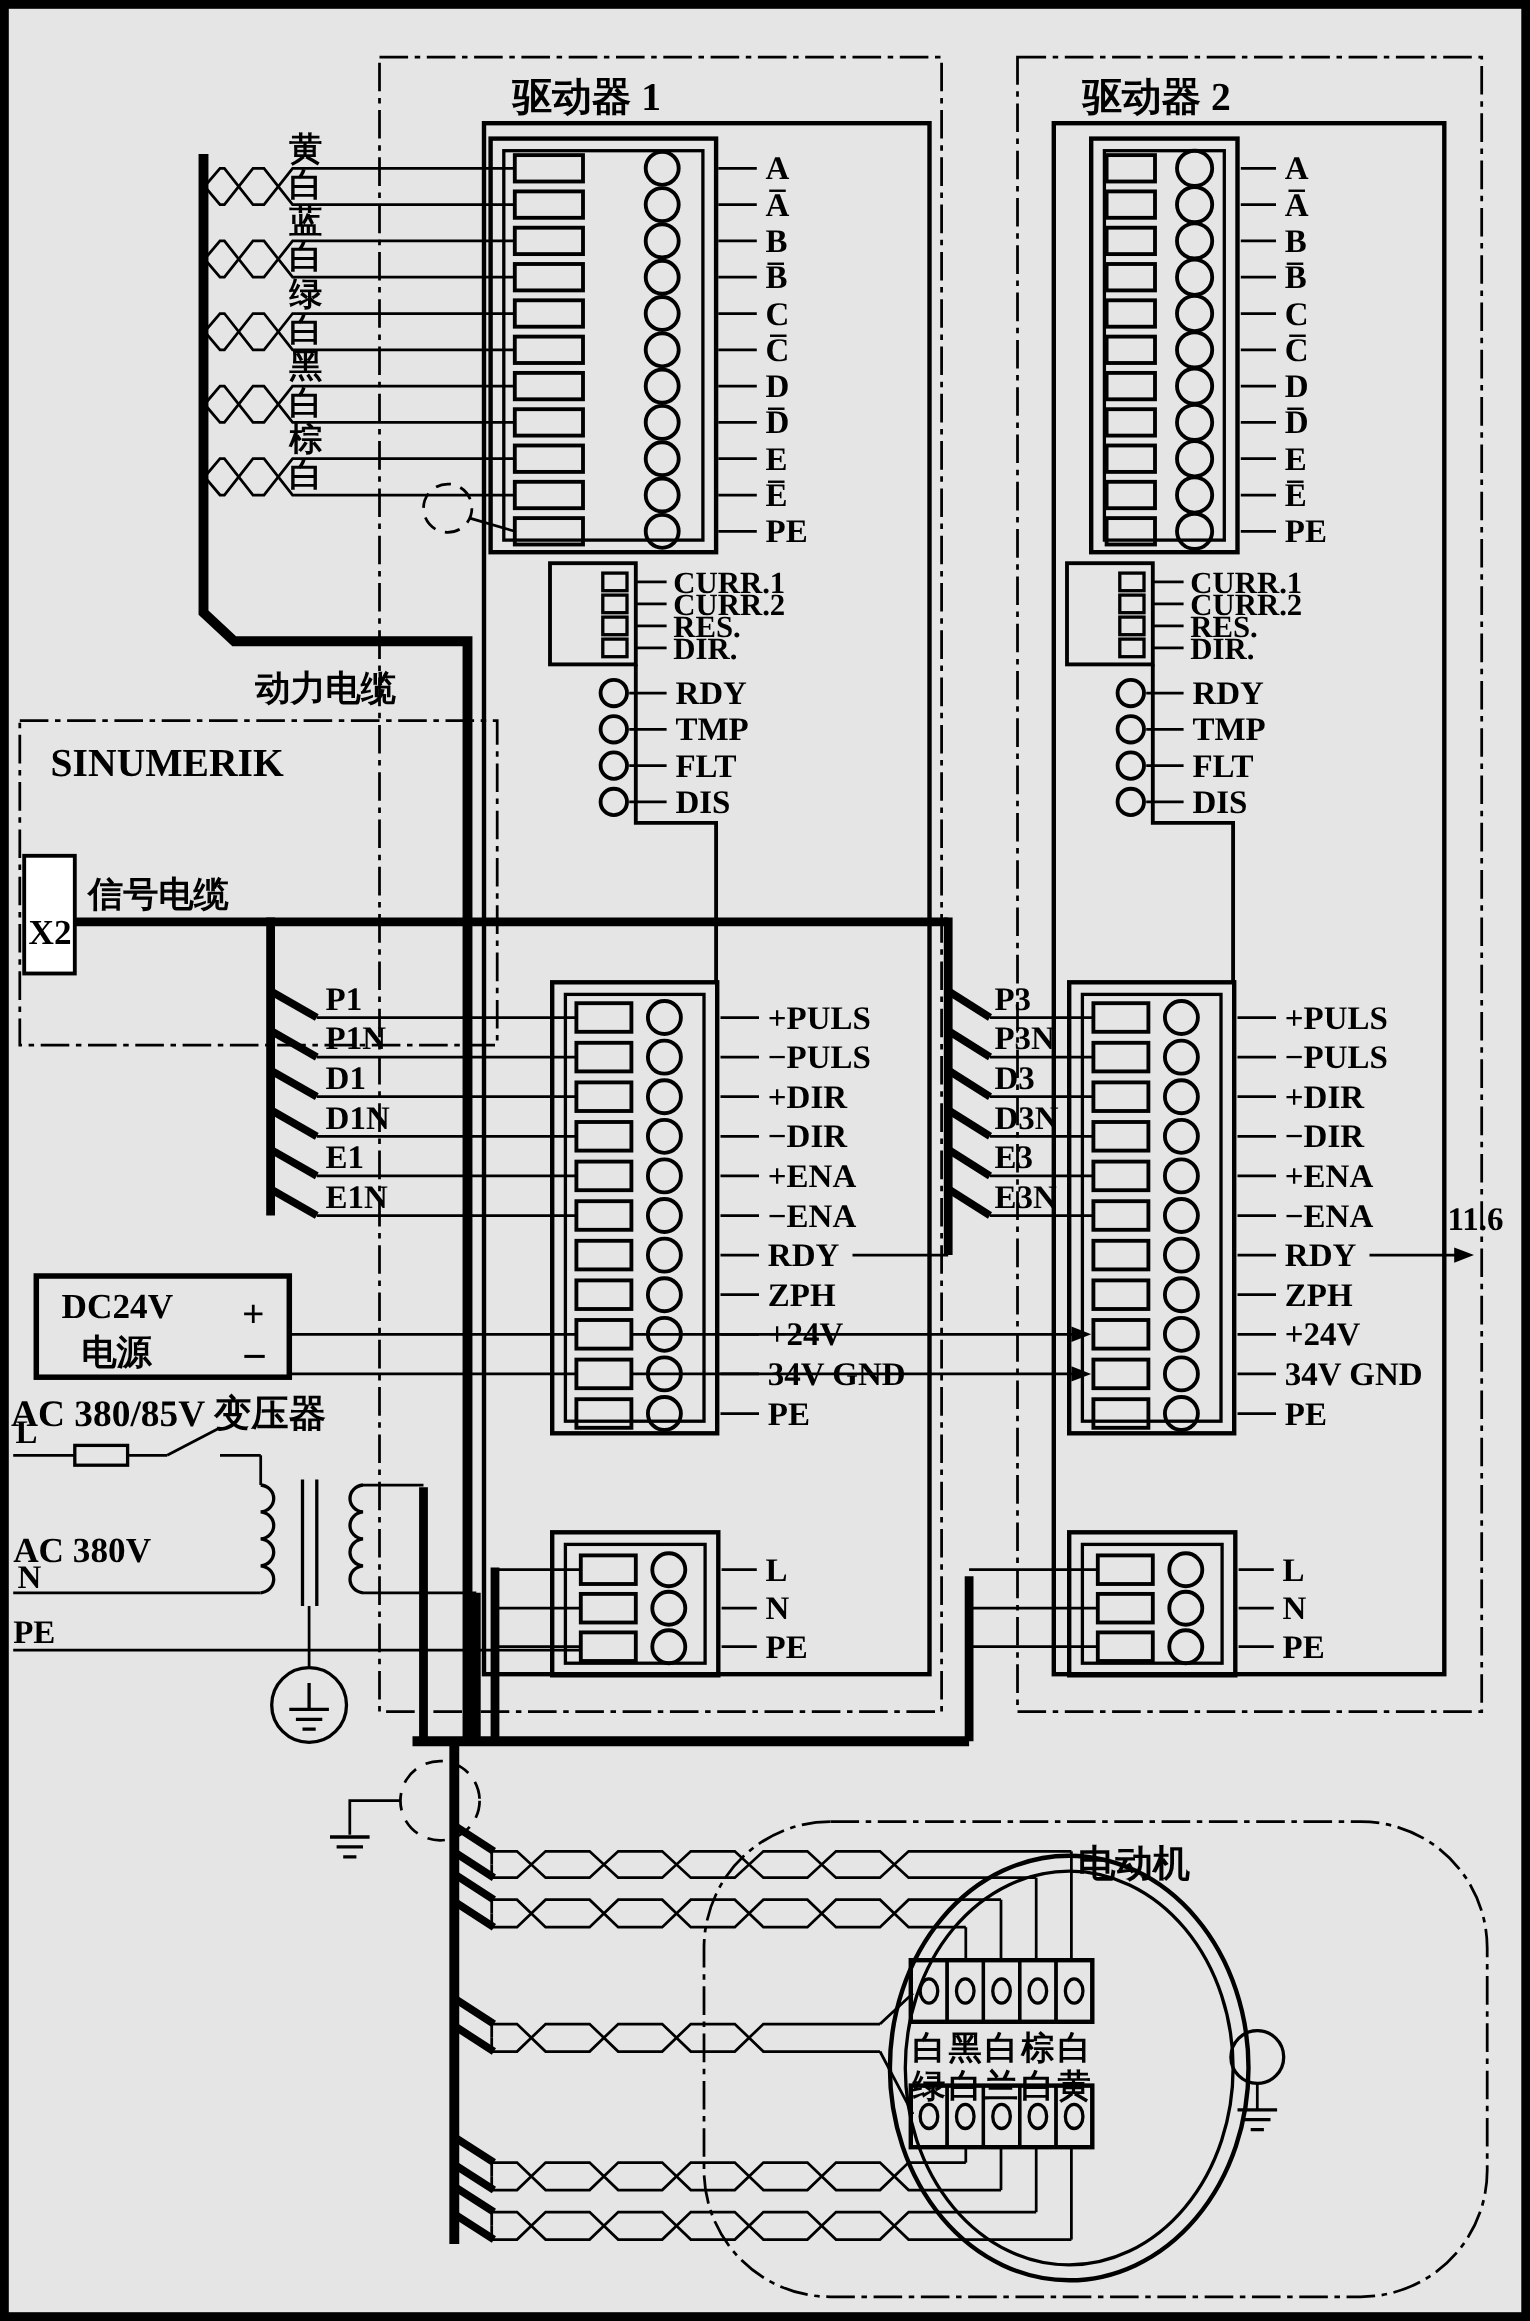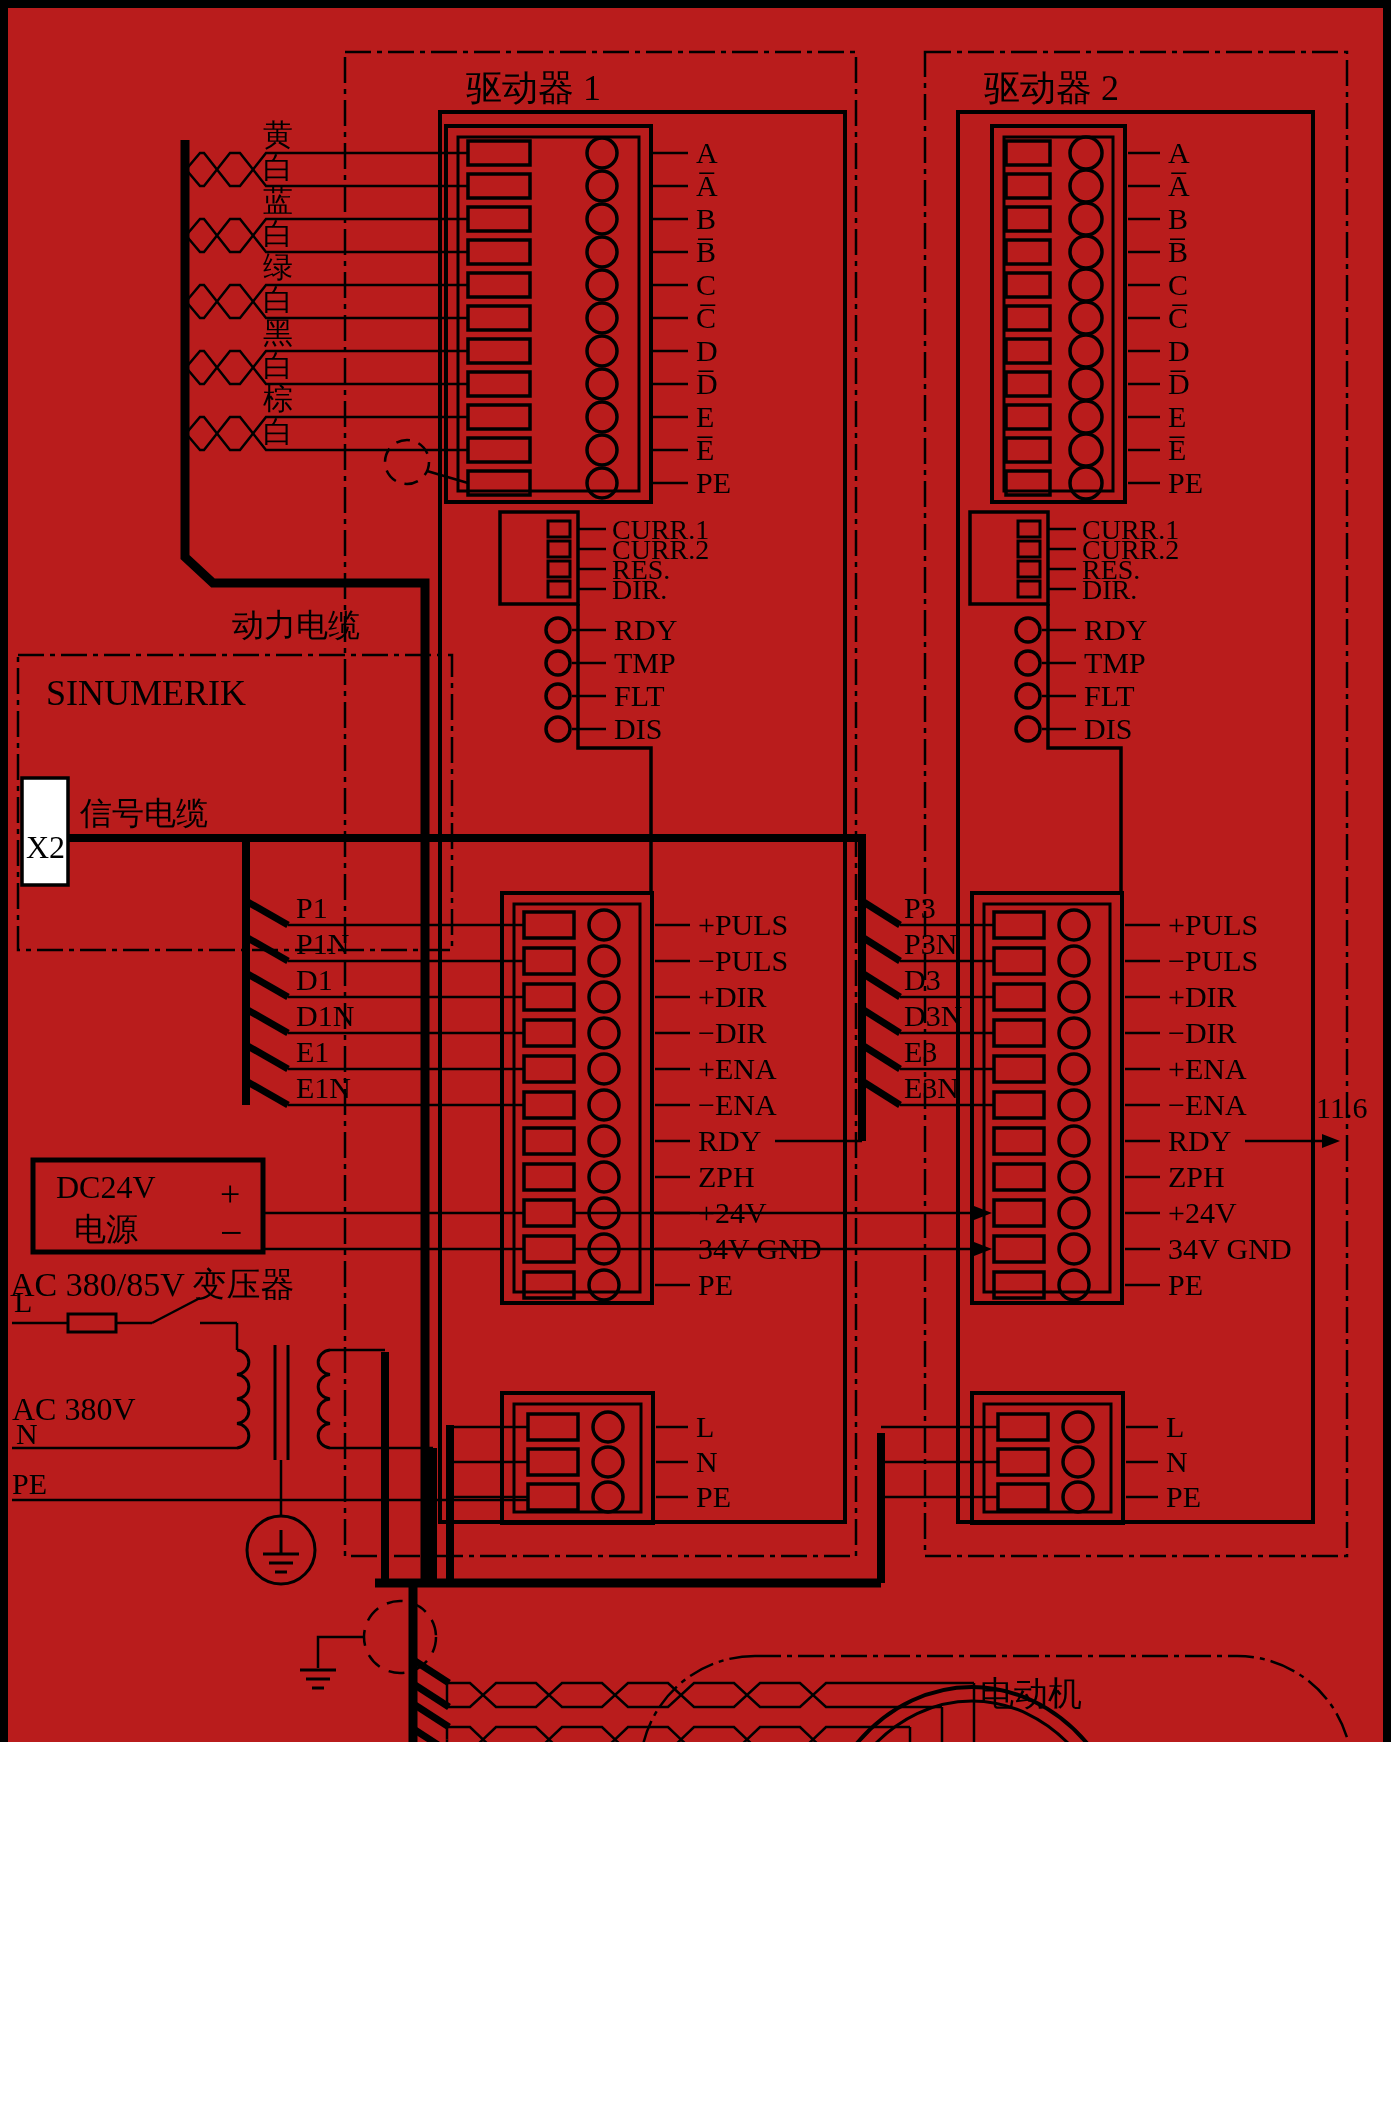--- a/index.html
+++ b/index.html
@@ -1,16 +1,16 @@
 <!DOCTYPE html>
 <html><head>
 <meta charset="utf-8">
 <style>
   html,body{margin:0;padding:0;background:#fff;}
-  #stage{position:relative;width:1391px;height:1742px;background:#b91c1c;}
+  #stage{position:relative;width:1391px;height:2110px;background:#e5e5e5;font-weight:bold;}
   svg text{font-family:"Liberation Serif","DejaVu Serif",serif;fill:#000;}
   .ln{stroke:#000;fill:none;}
   .dashdot{stroke:#000;fill:none;stroke-dasharray:26 6 5 6;}
 </style>
 </head>
 <body>
 
 <div id="stage">
 <svg id="diag" width="1391" height="2110" viewBox="0 0 1391 2110">
 

